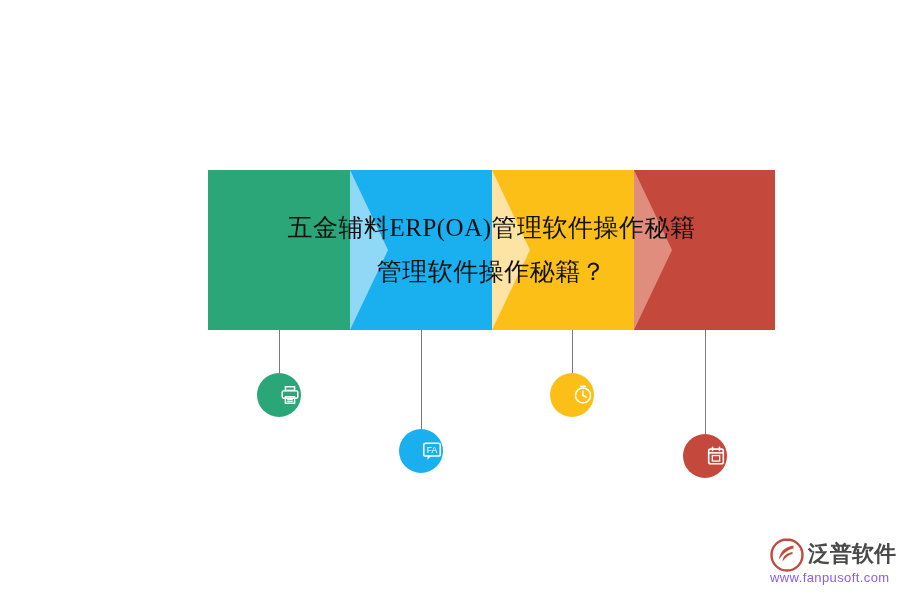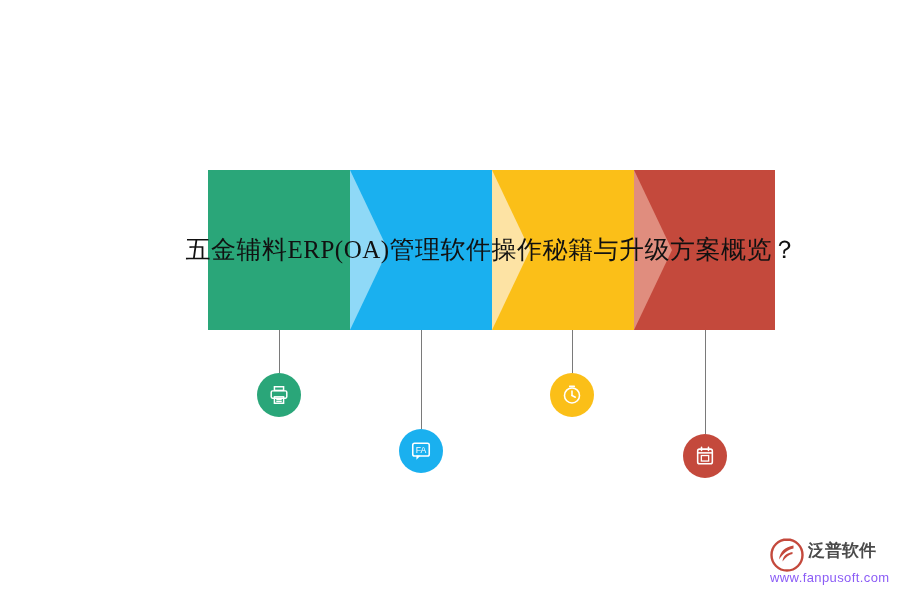--- a/index.html
+++ b/index.html
@@ -52,21 +52,21 @@
   .wedge.w2 { left: 284px; border-left: 38px solid #fde3a4; }
   .wedge.w3 { left: 426px; border-left: 38px solid #e08d7e; }
 
   .banner-text {
     position: absolute;
     left: 0;
     top: 0;
     width: 567px;
     height: 160px;
     display: flex;
-    flex-direction: row;
+    flex-direction: column;
     align-items: center;
     justify-content: center;
     color: #111111;
     font-family: "Liberation Serif", serif;
     font-size: 25px;
     line-height: 44px;
     letter-spacing: 0.5px;
     text-align: center;
     white-space: nowrap;
   }
@@ -78,21 +78,21 @@
     width: 1px;
     background: #7a7a7a;
   }
   .node {
     position: absolute;
     width: 44px;
     height: 44px;
     border-radius: 50%;
     display: flex;
     align-items: center;
-    justify-content: center;
+    justify-content: flex-end;
   }
   .node svg { display: block; }
 
   .n0 { left: 257px; top: 373px; background: #2aa679; }
   .n1 { left: 399px; top: 429px; background: #1ab0ef; }
   .n2 { left: 550px; top: 373px; background: #fbbf18; }
   .n3 { left: 683px; top: 434px; background: #c4493c; }
 
   .c0 { left: 279px; top: 330px; height: 43px; }
   .c1 { left: 421px; top: 330px; height: 99px; }
@@ -112,21 +112,21 @@
     left: 0;
     top: 0;
     width: 34px;
     height: 34px;
   }
   .logo-title {
     position: absolute;
     left: 38px;
     top: 1px;
     font-family: "Liberation Serif", serif;
-    font-size: 17px;
+    font-size: 22px;
     font-weight: bold;
     color: #4a4a4a;
     white-space: nowrap;
     text-align: right;
   }
   .logo-url {
     position: absolute;
     left: 0px;
     top: 32px;
     font-family: "Liberation Sans", sans-serif;
@@ -149,21 +149,21 @@
   <div class="banner">
     <div class="seg s0"></div>
     <div class="seg s1"></div>
     <div class="seg s2"></div>
     <div class="seg s3"></div>
     <div class="wedge w1"></div>
     <div class="wedge w2"></div>
     <div class="wedge w3"></div>
     <div class="banner-text">
       <span class="banner-line">五金辅料ERP(OA)管理软件操作秘籍</span>
-      <span class="banner-line">与升级方案概览？</span>
+      <span class="banner-line">管理软件操作秘籍？</span>
     </div>
   </div>
 
   <div class="node n0">
     <span>
       <svg width="22" height="22" viewBox="0 0 24 24">
         <rect x="7" y="3" width="10" height="4" fill="none" stroke="#ffffff" stroke-width="1.6"></rect>
         <rect x="3.5" y="7.5" width="17" height="8" rx="1.5" fill="none" stroke="#ffffff" stroke-width="1.6"></rect>
         <rect x="7" y="14" width="10" height="7" fill="none" stroke="#ffffff" stroke-width="1.6"></rect>
         <line x1="9" y1="17" x2="15" y2="17" stroke="#ffffff" stroke-width="1.4"></line>

